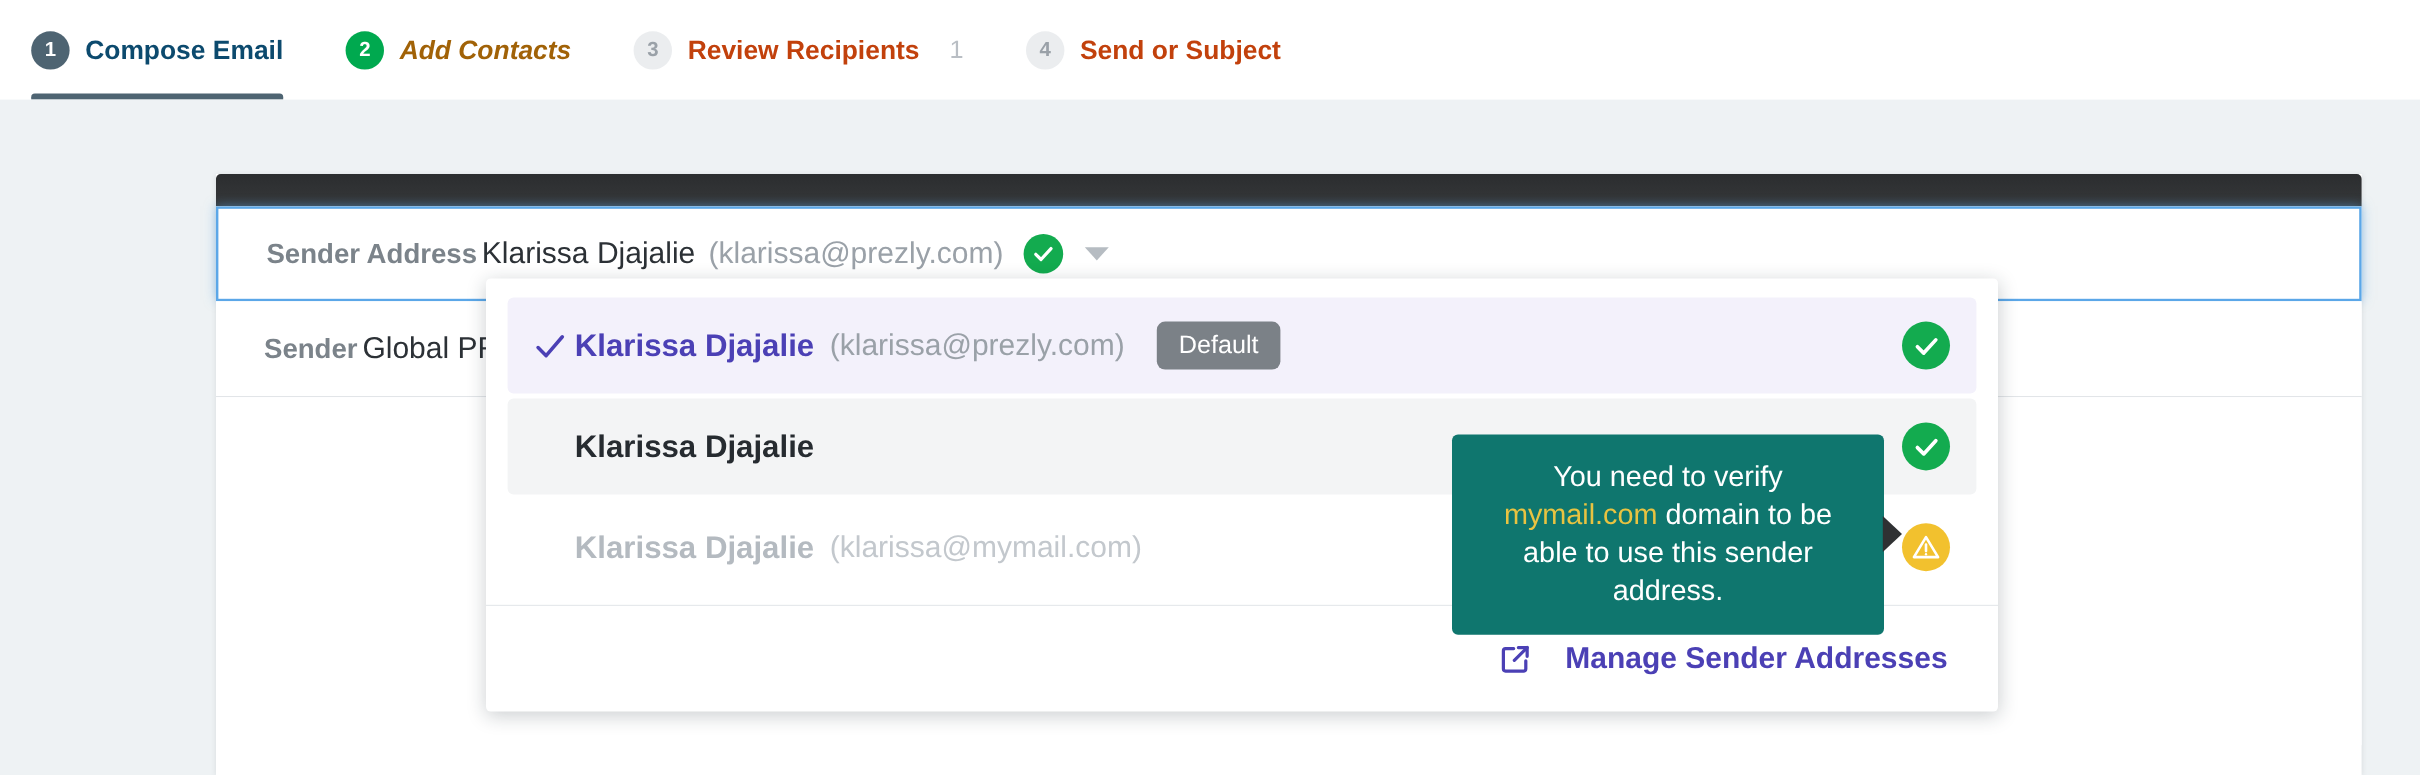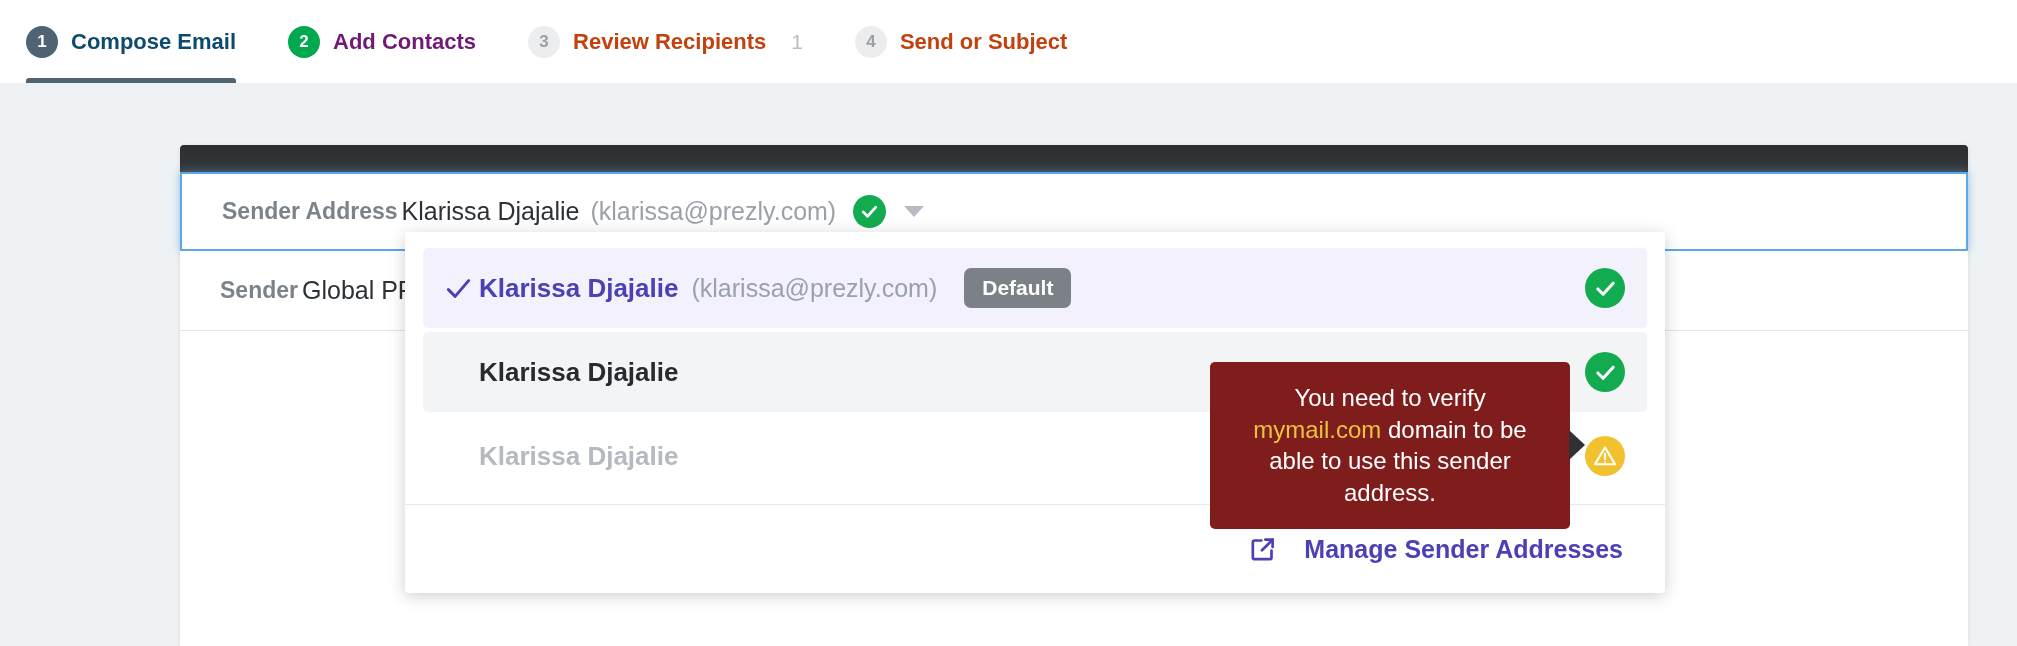--- a/index.html
+++ b/index.html
@@ -32,21 +32,21 @@
     width: 32px; height: 32px; border-radius: 50%;
     display: flex; align-items: center; justify-content: center;
     font-size: 17px; font-weight: bold; color: #ffffff;
     flex: 0 0 auto;
   }
   .step-label { font-size: 22px; font-weight: bold; white-space: nowrap; }
   .step-count { font-size: 21px; color: #b9bec4; margin-left: 12px; font-weight: normal; }
   .step.active .step-circle { background: #4e6472; }
   .step.active .step-label { color: #0c4a6e; }
   .step.done .step-circle { background: #00a94f; }
-  .step.done .step-label { color: #701a75; }
+  .step.done .step-label { color: #a16207; font-style: italic; }
   .step.idle .step-circle { background: #ebedef; color: #9aa1a8; font-weight: bold; }
   .step.idle .step-label { color: #c2410c; }
   .step-underline {
     position: absolute; left: 26px; right: 26px; bottom: 0;
     height: 5px; border-radius: 3px 3px 0 0; background: #4e6472;
   }
 
   .page-bg {
     position: absolute; left: 0; top: 83px;
     width: 2017px; height: 563px;
@@ -151,21 +151,21 @@
   .dd-item.selected .dd-name { color: #4b40b5; }
   .dd-item.hover .dd-name { color: #262b30; }
   .dd-item.disabled .dd-name { color: #b4bac0; }
   .dd-email { font-size: 25px; margin-left: 13px; white-space: nowrap; }
   .dd-item.selected .dd-email { color: #9aa1a8; }
   .dd-item.hover .dd-email { color: #9aa1a8; }
   .dd-item.disabled .dd-email { color: #c3c8cd; }
   .dd-default {
     margin-left: 27px;
     background: #7b8187; color: #ffffff;
-    font-size: 21px; font-weight: bold;
+    font-size: 21px; font-weight: normal;
     border-radius: 7px; padding: 8px 18px;
     white-space: nowrap;
   }
   .dd-status {
     margin-left: auto; flex: 0 0 auto;
     width: 40px; height: 40px; border-radius: 50%;
     display: flex; align-items: center; justify-content: center;
   }
   .dd-status.ok { background: #13ab4f; }
   .dd-status.ok svg { width: 23px; height: 23px; }
@@ -181,21 +181,21 @@
   .dd-footer-link {
     font-size: 25px; font-weight: bold; color: #4b40b5;
     white-space: nowrap;
   }
   .ext-icon { width: 27px; height: 27px; flex: 0 0 auto; }
 
   
   .tooltip {
     position: absolute; left: 1210px; top: 362px;
     width: 360px;
-    background: #7f1d1d; color: #ffffff;
+    background: #0f766e; color: #ffffff;
     border-radius: 5px;
     padding: 20px 22px;
     font-size: 24px; line-height: 1.32; text-align: center;
     z-index: 60;
   }
   .tooltip .hl { color: #e8c341; }
   .tooltip::after {
     content: ""; position: absolute;
     right: -15px; top: 50%; transform: translateY(-50%);
     border-top: 15px solid transparent;
@@ -299,20 +299,21 @@
     <span class="dd-status ok">
       <svg viewBox="0 0 24 24" fill="none" stroke="#ffffff" stroke-width="3.2" stroke-linecap="round" stroke-linejoin="round">
           <polyline points="4,12.5 9.5,18 20,6.5"></polyline>
         </svg>
     </span>
   </div>
 
   <div class="dd-item disabled">
     <span class="dd-check"></span>
     <span class="dd-name">Klarissa Djajalie</span>
+    <span class="dd-email">(klarissa@mymail.com)</span>
     <span class="dd-status warn">
       <svg viewBox="0 0 24 24" fill="none" stroke="#ffffff" stroke-width="2" stroke-linecap="round" stroke-linejoin="round">
         <path d="M12 4.2 L21.3 19.6 L2.7 19.6 Z"></path>
         <line x1="12" y1="10" x2="12" y2="15"></line>
         <circle cx="12" cy="17.4" r="0.9" fill="#ffffff" stroke="none"></circle>
       </svg>
     </span>
   </div>
 
   <div class="dd-footer-divider"></div>

